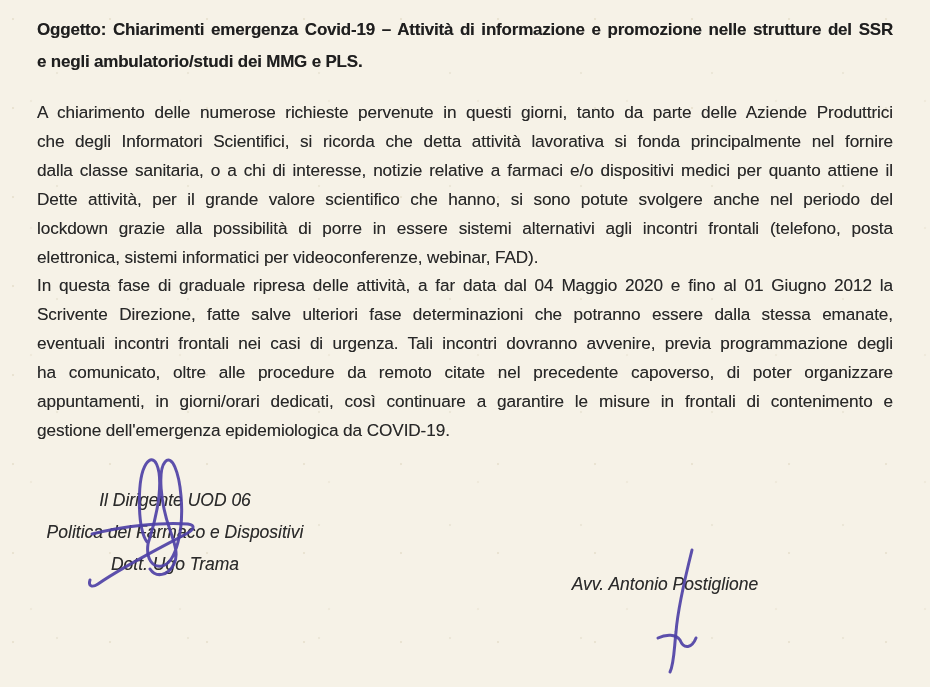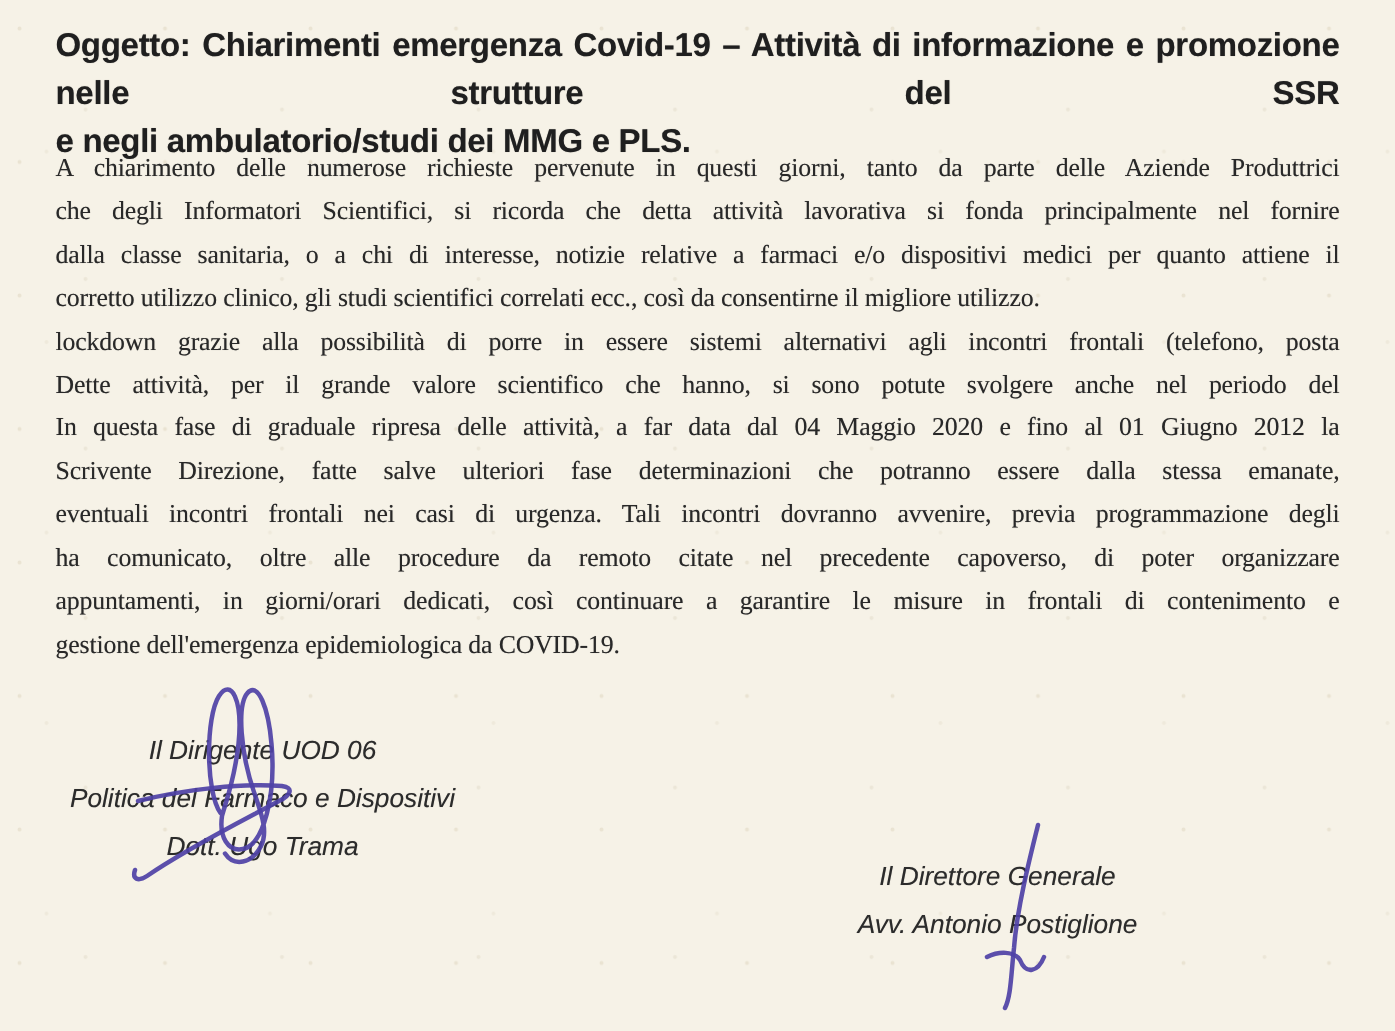--- a/index.html
+++ b/index.html
@@ -21,30 +21,29 @@
     background-size: 97px 89px, 131px 113px, 73px 67px, 149px 127px;
   }
   .tline {
     text-align: justify;
     text-align-last: justify;
   }
   .tline-last { text-align-last: left; }
 
   .subject {
     position: absolute; left: 37px; top: 14px; width: 856px;
-    font-size: 22px; line-height: 32px; font-weight: bold;
+    font-size: 17px; line-height: 32px; font-weight: bold;
     letter-spacing: -0.2px; color: #1f1f1f;
     text-shadow: 0 0 0.5px rgba(25,25,25,0.5);
   }
   .bodytext {
     position: absolute; left: 37px; top: 98px; width: 856px;
     font-size: 17.2px; line-height: 28.9px;
     letter-spacing: -0.1px; color: #282828;
     text-shadow: 0 0 0.5px rgba(40,40,40,0.45);
-    font-family: Liberation Serif, serif;
   }
   .para { margin: 0; }
 
   .sig {
     position: absolute;
     font-style: italic;
     font-size: 17.5px; line-height: 32px;
     color: #2b2b2b;
     text-shadow: 0 0 0.5px rgba(40,40,40,0.4);
   }
@@ -79,44 +78,43 @@
   <div class="subject">
       <div class="tline">Oggetto: Chiarimenti  emergenza Covid-19 – Attività di informazione e promozione nelle strutture del SSR</div>
       <div class="tline tline-last">e negli ambulatorio/studi dei MMG e PLS.</div>
     </div>
 
   <div class="bodytext">
     <div class="para">
         <div class="tline">A chiarimento delle numerose  richieste pervenute in questi giorni, tanto da parte delle Aziende Produttrici</div>
         <div class="tline">che  degli Informatori Scientifici, si ricorda che detta attività lavorativa si fonda principalmente nel fornire</div>
         <div class="tline">dalla classe sanitaria, o a chi di interesse, notizie relative a farmaci e/o dispositivi medici per quanto attiene il</div>
-        <div class="tline tline-last">corretto utilizzo clinico, gli studi scientifici correlati ecc., così da consentirne il migliore utilizzo.</div>
       </div>
     <div class="para">
+        <div class="tline">Dette attività, per  il grande valore scientifico che hanno, si sono potute svolgere anche  nel periodo del</div>
         <div class="tline">lockdown grazie alla possibilità di porre in essere sistemi alternativi agli incontri frontali (telefono, posta</div>
-        <div class="tline">Dette attività, per  il grande valore scientifico che hanno, si sono potute svolgere anche  nel periodo del</div>
+        <div class="tline tline-last">elettronica, sistemi informatici per videoconferenze, webinar, FAD).</div>
       </div>
     <div class="para">
         <div class="tline">In questa fase di graduale ripresa delle attività, a far data dal 04 Maggio 2020 e fino al 01 Giugno 2012 la</div>
         <div class="tline">Scrivente Direzione, fatte salve ulteriori fase determinazioni che potranno essere dalla stessa emanate,</div>
         <div class="tline">eventuali incontri frontali nei casi di urgenza. Tali incontri dovranno avvenire, previa programmazione degli</div>
         <div class="tline">ha comunicato, oltre alle procedure da remoto citate nel precedente capoverso, di poter organizzare</div>
         <div class="tline">appuntamenti,  in giorni/orari dedicati, così continuare a garantire le misure in frontali di contenimento e</div>
         <div class="tline tline-last">gestione dell'emergenza epidemiologica da COVID-19.</div>
       </div>
   </div>
 
   <div class="sig sig-left">
       <div class="tline">Il Dirigente UOD 06</div>
       <div class="tline">Politica del Farmaco e Dispositivi</div>
       <div class="tline tline-last">Dott. Ugo Trama</div>
     </div>
 
   <div class="sig sig-right">
-      <div class="tline">Il Direttore Generale</div>
       <div class="tline tline-last">Avv. Antonio Postiglione</div>
     </div>
 
   <svg class="ink ink-left" viewBox="0 0 120 158" aria-hidden="true">
     <path d="M63,92 C53,78 53,28 62,14 C70,2 78,16 75,46 C72,72 66,86 64,94 C62,108 68,118 78,116 C92,113 100,80 97,46 C95,22 88,4 81,12 C74,20 76,52 86,80 C90,92 95,104 90,114 C84,126 72,128 66,119"></path>
     <path d="M8,84 C40,76 78,72 104,74 C112,75 110,80 102,84 C76,98 40,116 14,134 C8,138 4,136 6,130"></path>
   </svg>
 
   <svg class="ink ink-right" viewBox="0 0 56 136" aria-hidden="true">
     <path d="M46,4 C40,28 32,60 30,86 C28,104 28,118 24,126"></path>

